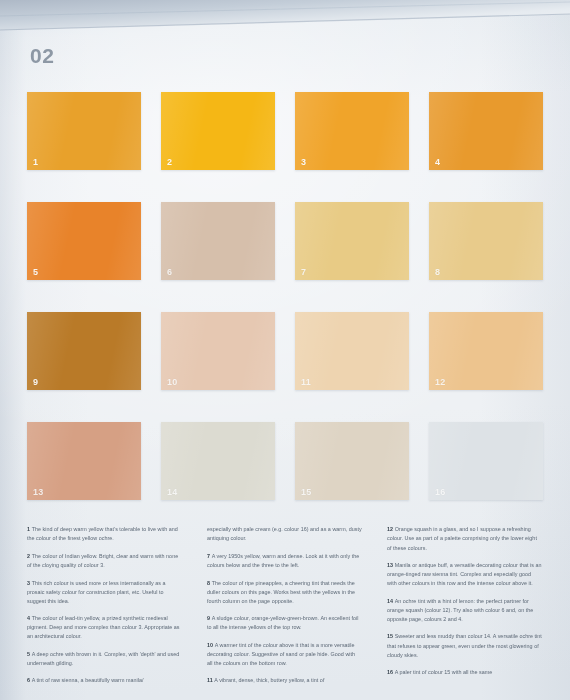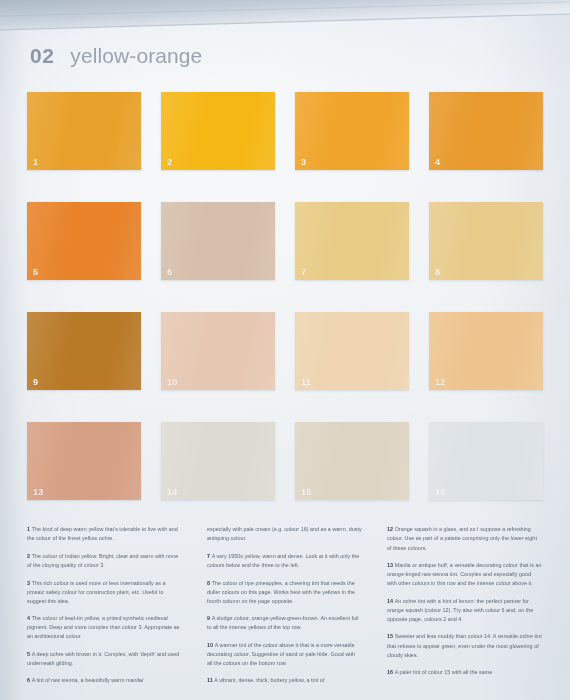--- a/index.html
+++ b/index.html
@@ -147,21 +147,20 @@
 
   <div id="page-light"></div>
   <div id="page-edge"></div>
   <svg id="page-edge-line" viewBox="0 0 570 32" preserveAspectRatio="none">
     <path d="M0 30 L570 14" stroke="rgba(140,155,175,0.45)" stroke-width="1.2" fill="none"></path>
     <path d="M0 16 L570 2" stroke="rgba(160,175,192,0.30)" stroke-width="1" fill="none"></path>
   </svg>
 
   <div id="header">
     <span class="chapter-number">02</span>
-    <span class="chapter-title">yellow-orange</span>
   </div>
 
   <div id="swatch-grid">
       <div class="swatch" style="background: rgb(232, 161, 43);">
         <div class="swatch-sheen"></div>
         <span class="swatch-num">1</span>
       </div>
       <div class="swatch" style="background: rgb(245, 183, 21);">
         <div class="swatch-sheen"></div>
         <span class="swatch-num">2</span>

